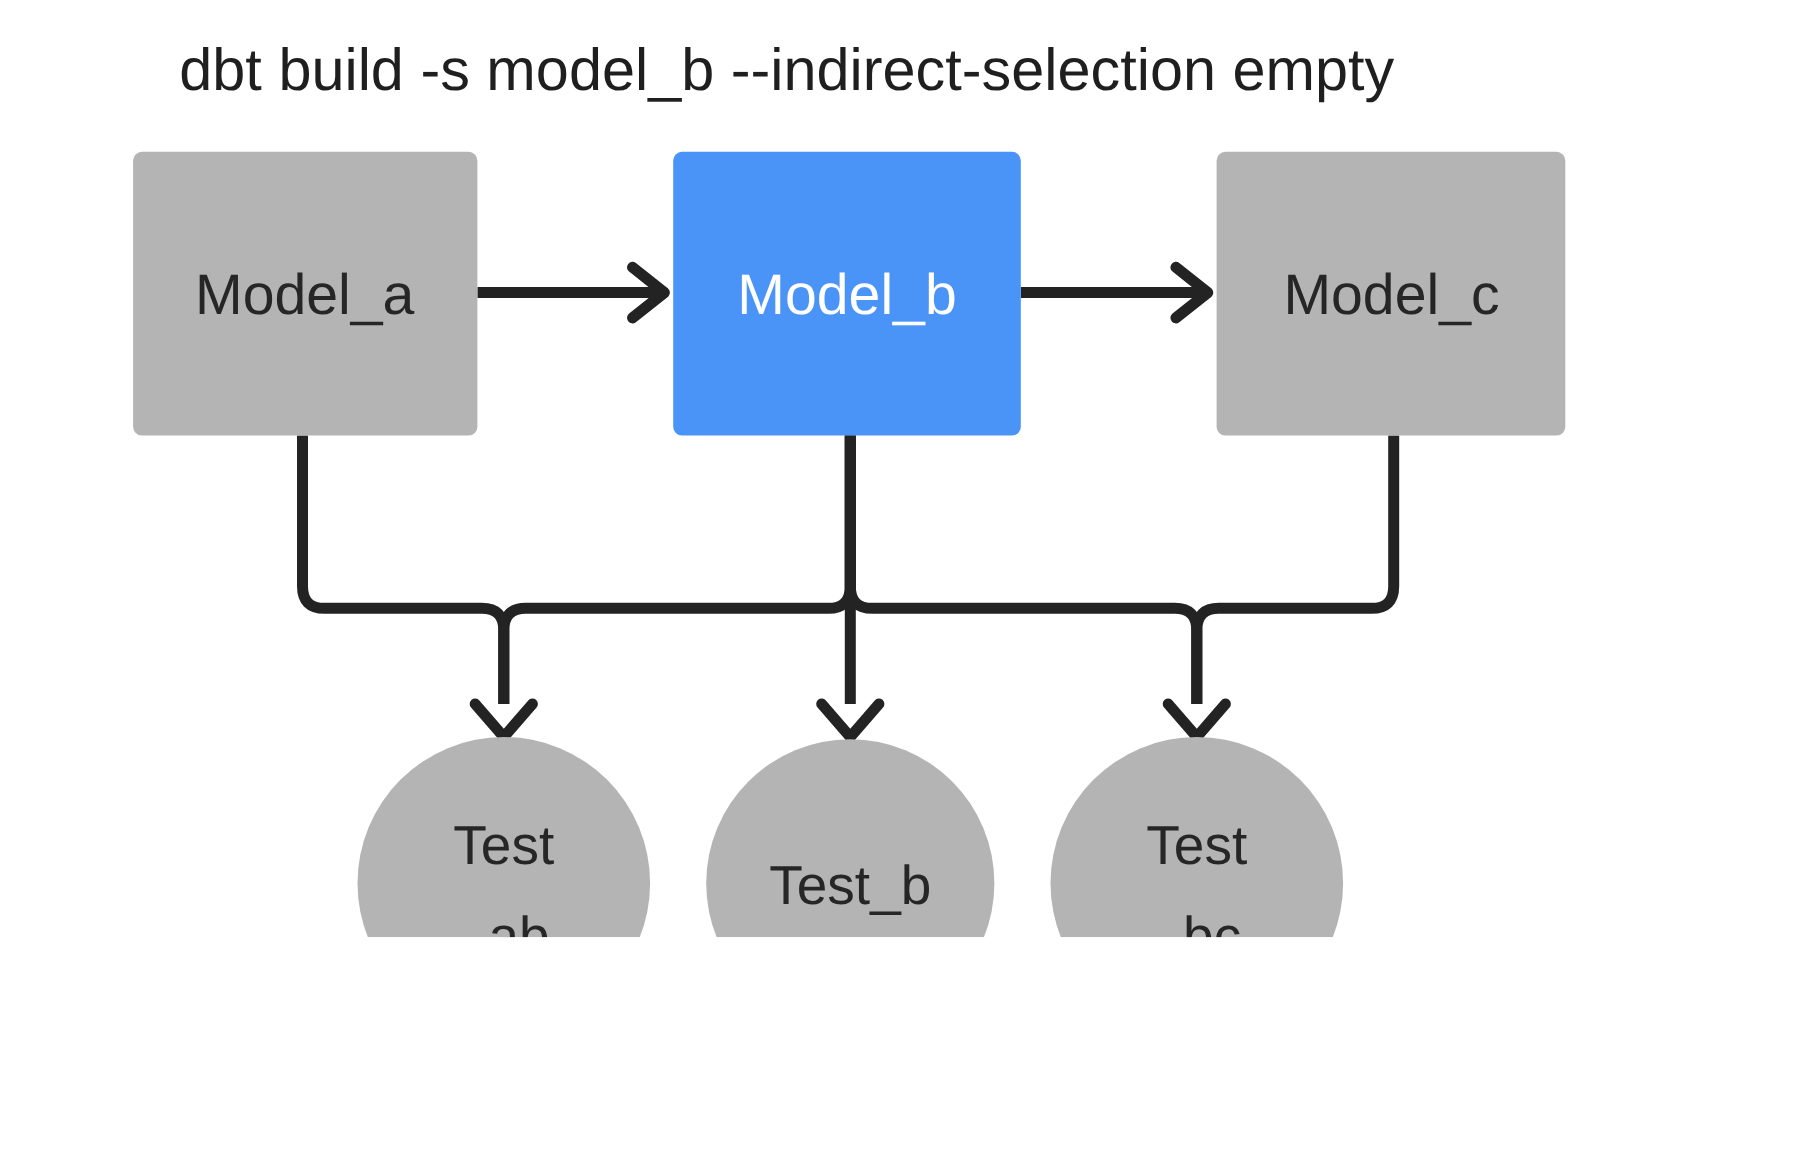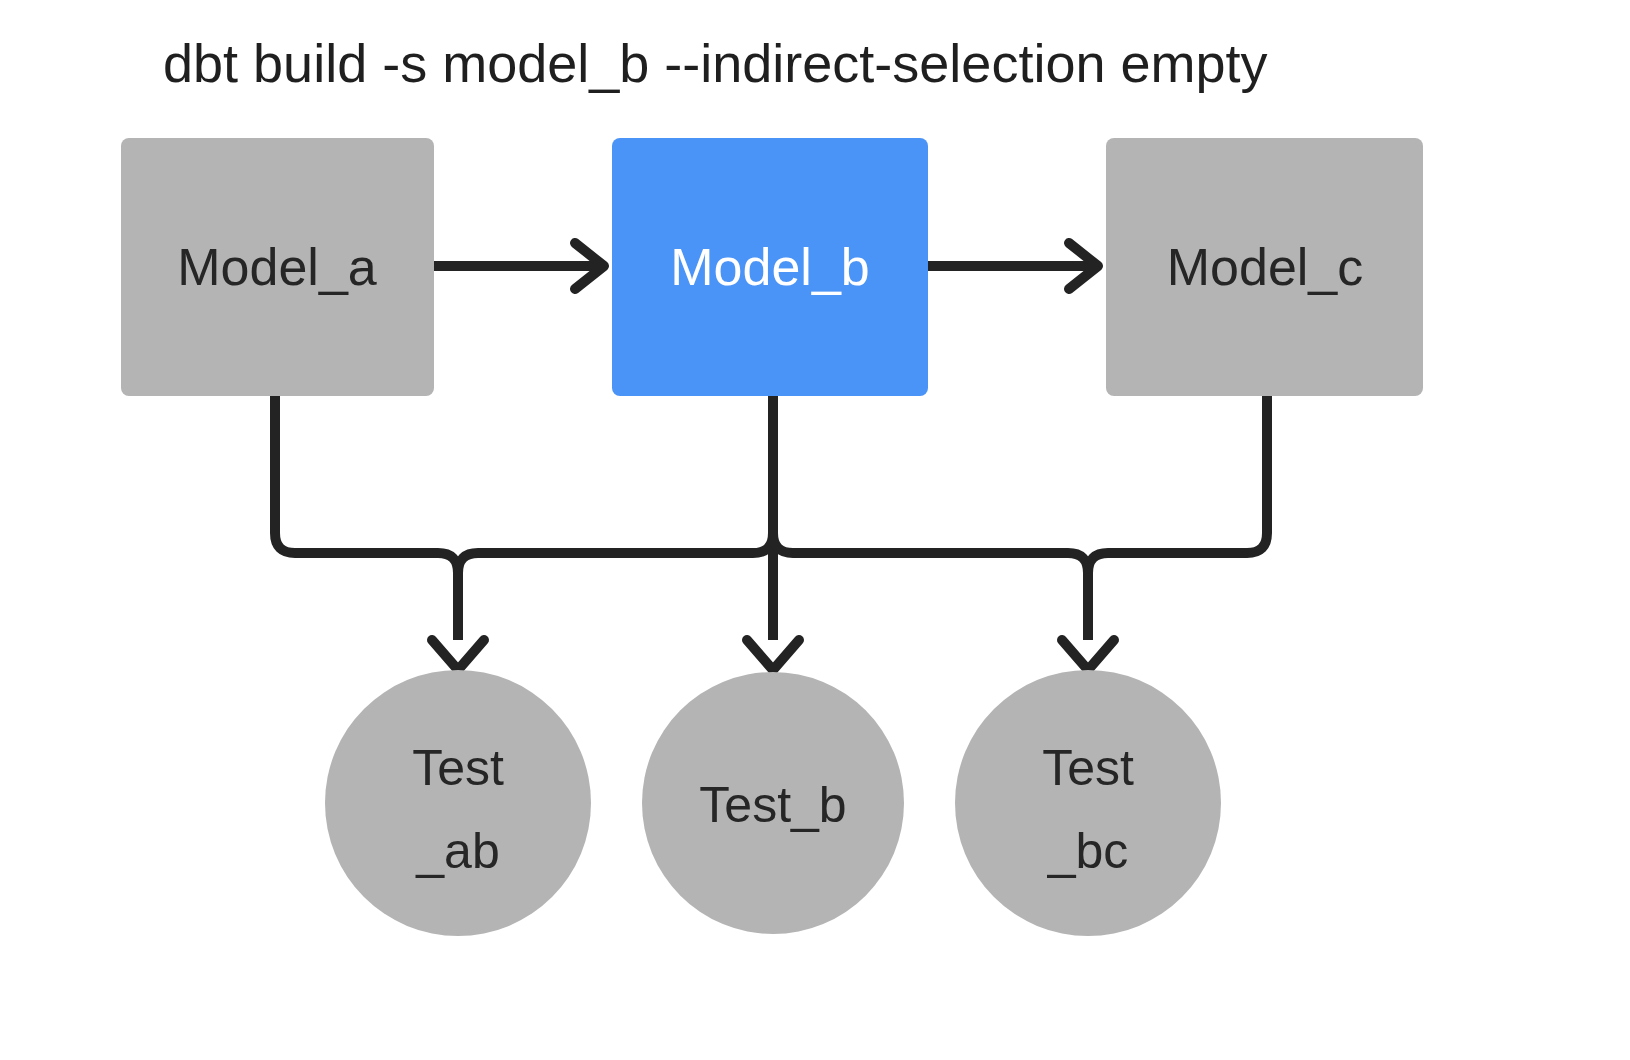--- a/index.html
+++ b/index.html
@@ -7,21 +7,21 @@
     margin: 0;
     padding: 0;
     background: #ffffff;
   }
   body {
     font-family: "Liberation Sans", sans-serif;
   }
   #canvas {
     position: relative;
     width: 1630px;
-    height: 1060px;
+    height: 852px;
     background: #ffffff;
     overflow: hidden;
   }
   #diagram-svg {
     position: absolute;
     top: 0;
     left: 0;
     width: 1630px;
     height: 1060px;
     display: block;

